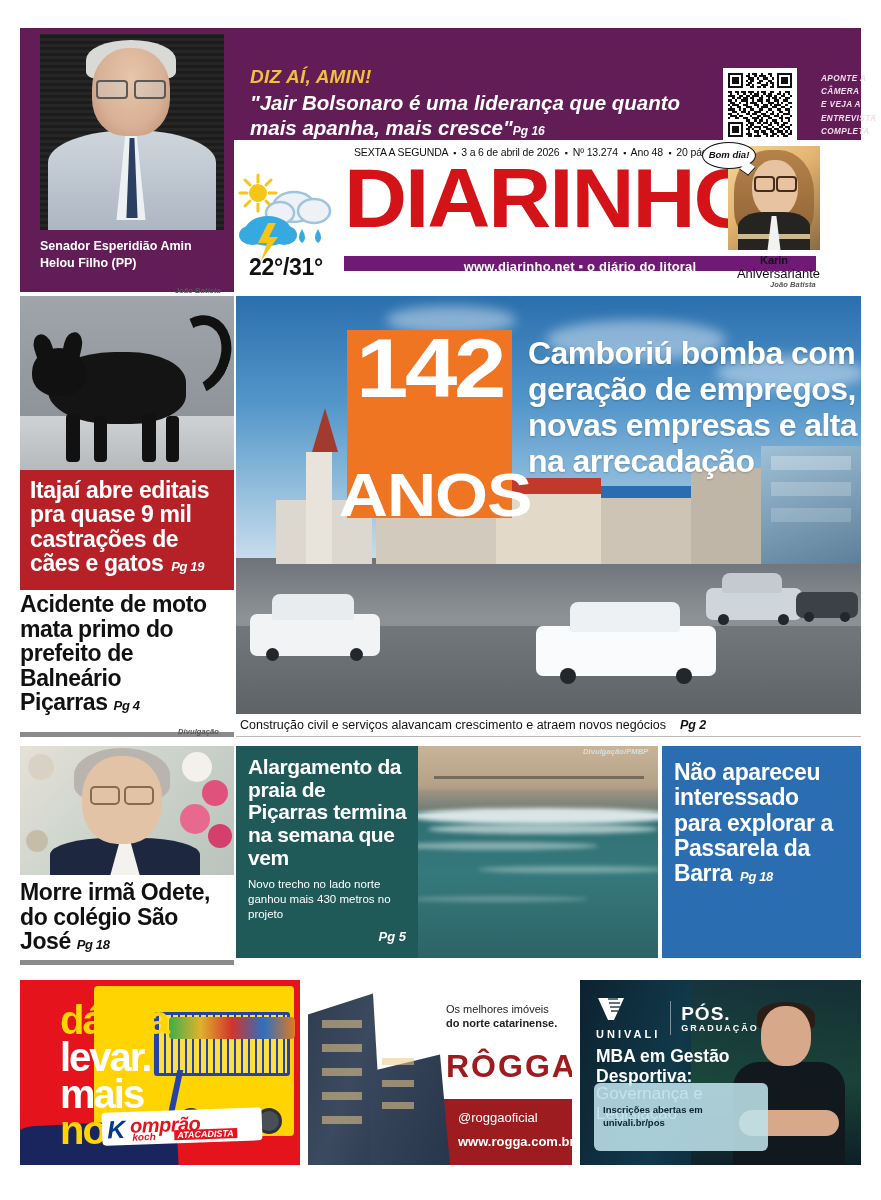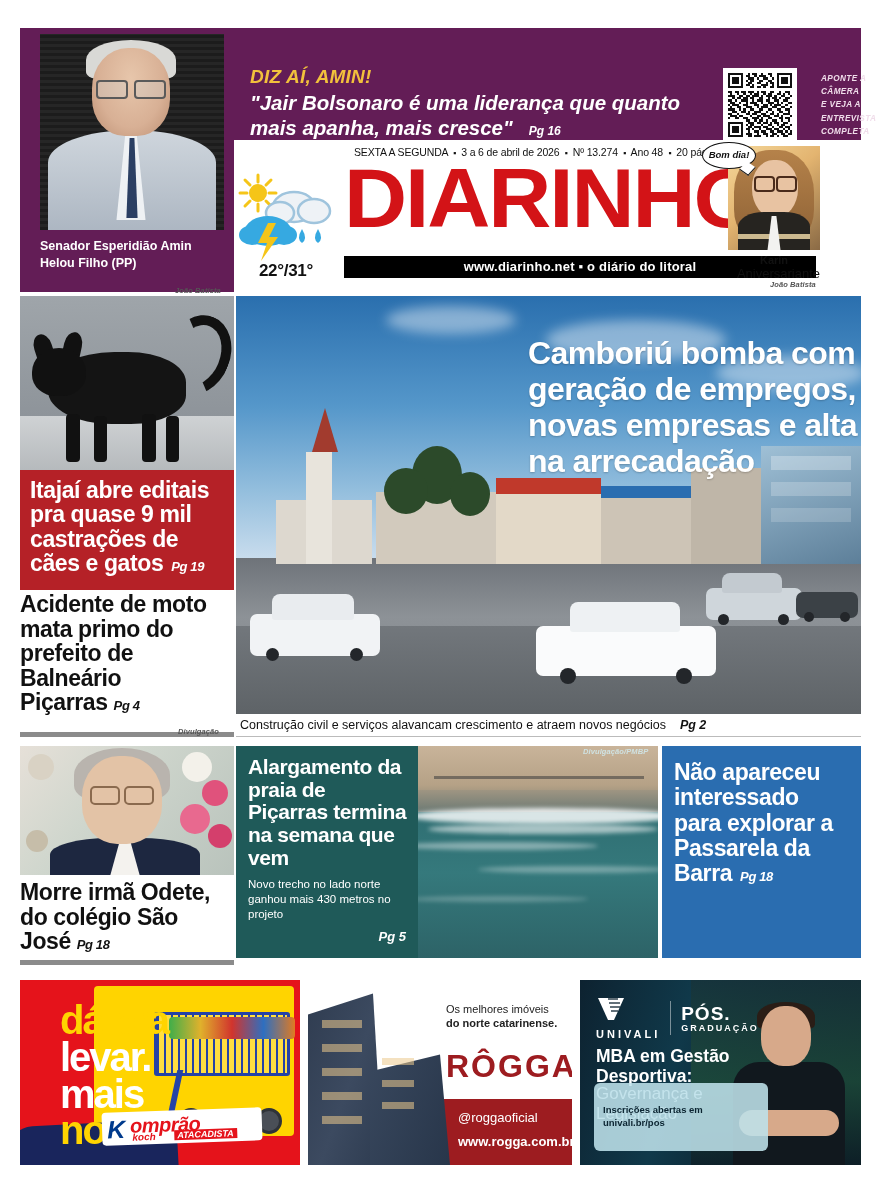--- a/index.html
+++ b/index.html
@@ -21,39 +21,39 @@
   .sp-glass:before,.sp-glass:after{content:"";position:absolute;top:0;width:28px;height:15px;border:2px solid #5a5a5a;border-radius:4px;background:rgba(200,215,225,.25);}
   .sp-glass:before{left:0}.sp-glass:after{right:0}
   .sp-body{position:absolute;left:8px;top:96px;width:168px;height:108px;background:linear-gradient(180deg,#cfd6dd 0%,#aab4c0 100%);border-radius:50% 50% 0 0 / 30% 30% 0 0;}
   .sp-shirt{position:absolute;left:58px;top:96px;width:66px;height:90px;background:#eef1f4;clip-path:polygon(42% 0,58% 0,72% 100%,28% 100%);}
   .sp-tie{position:absolute;left:84px;top:104px;width:16px;height:80px;background:#2b3f63;clip-path:polygon(35% 0,65% 0,85% 100%,15% 100%);}
   .senator-cap{position:absolute;left:40px;top:238px;width:190px;color:#fff;font-size:12.5px;font-weight:bold;line-height:1.32;}
 
   .diz{position:absolute;left:230px;top:38px;width:440px;}
   .diz-kicker{color:#f2c13c;font-size:19px;font-weight:bold;font-style:italic;letter-spacing:.2px;margin-bottom:2px;}
   .diz-quote{color:#fff;font-size:20.5px;font-weight:bold;font-style:italic;line-height:1.24;}
-  .diz-pg{color:#fff;font-size:12px;font-weight:bold;font-style:italic;margin-left:16px;}
+  .diz-pg{color:#fff;font-size:12px;font-weight:bold;font-style:italic;margin-left:0;}
 
   .qr-wrap{position:absolute;left:703px;top:40px;display:flex;align-items:center;gap:24px;}
   .qr{width:64px;height:64px;background:#fff;padding:5px;box-sizing:content-box;}
   .qr svg{display:block}
   .qr-txt{color:#f0ddea;font-size:8.2px;font-weight:bold;font-style:italic;line-height:1.62;letter-spacing:.4px;}
 
   
   .masthead{position:absolute;left:236px;top:143px;width:625px;height:148px;background:#fff;}
   .dateline{position:absolute;left:118px;top:3px;font-size:10.5px;color:#111;letter-spacing:-.15px;white-space:nowrap;font-family:"Liberation Sans Narrow","Liberation Sans",sans-serif;}
   .dateline b{font-weight:bold}
   .dateline .sep{color:#111;font-size:9px;}
   .logo{position:absolute;left:108px;top:16px;width:410px;height:78px;color:#d31317;font-size:84px;font-weight:bold;letter-spacing:-2px;line-height:78px;
     font-family:"Liberation Sans Narrow","Liberation Sans",sans-serif;transform:scaleX(1.04);transform-origin:left center;}
-  .logobar{position:absolute;left:108px;top:113px;width:472px;height:22px;background:#000000;}
+  .logobar{position:absolute;left:108px;top:113px;width:472px;height:15px;background:#701a75;}
   .logobar span{display:block;text-align:center;color:#fff;font-size:13px;font-weight:bold;line-height:22px;letter-spacing:.2px;}
 
   .weather{position:absolute;left:-8px;top:30px;width:116px;height:108px;}
-  .wx-temp{position:absolute;left:0;right:0;bottom:0;text-align:center;font-size:17px;font-weight:bold;color:#111;letter-spacing:-.3px;}
+  .wx-temp{position:absolute;left:0;right:0;bottom:0;text-align:center;font-size:23px;font-weight:bold;color:#111;letter-spacing:-.3px;}
 
   .karin{position:absolute;left:728px;top:146px;width:92px;}
   .karin-photo{position:relative;width:92px;height:104px;overflow:hidden;background:#d8b37a;}
   .kp-bg{position:absolute;inset:0;background:linear-gradient(140deg,#f5d89b 0%,#e3b470 45%,#8a6a45 100%);}
   .kp-hair{position:absolute;left:6px;top:4px;width:80px;height:96px;border-radius:44% 44% 38% 38%;background:linear-gradient(180deg,#b5824a,#8d6135);}
   .kp-face{position:absolute;left:24px;top:14px;width:46px;height:58px;border-radius:46% 46% 50% 50%;background:#e8c3a2;}
   .kp-glass{position:absolute;left:26px;top:30px;width:43px;height:13px;}
   .kp-glass:before,.kp-glass:after{content:"";position:absolute;top:0;width:17px;height:12px;border:2px solid #4a2b1b;border-radius:4px;}
   .kp-glass:before{left:0}.kp-glass:after{right:0}
   .kp-torso{position:absolute;left:10px;top:66px;width:72px;height:40px;background:#262420;border-radius:36% 36% 0 0;}
@@ -612,20 +612,24 @@
       <div class="roof" style="left:16px;top:-15px;width:60px;height:20px;background:#c3cad0;"></div>
       <div class="mp-wheel" style="left:12px;top:26px;width:11px;height:11px;"></div>
       <div class="mp-wheel" style="left:72px;top:26px;width:11px;height:11px;"></div>
     </div>
     <div class="mp-car" style="left:560px;top:296px;width:62px;height:26px;background:#3b4146;">
       <div class="mp-wheel" style="left:8px;top:20px;width:10px;height:10px;"></div>
       <div class="mp-wheel" style="left:44px;top:20px;width:10px;height:10px;"></div>
     </div>
   </div>
 
+  <div class="anos-box">
+    <div class="n">142</div>
+    <div class="w">ANOS</div>
+  </div>
   <div class="mainhl">Camboriú bomba com geração de empregos, novas empresas e alta na arrecadação</div>
 
   <div class="main-cap">
     <span>Construção civil e serviços alavancam crescimento e atraem novos negócios</span><span class="pg">Pg 2</span>
   </div>
   <div class="rule" style="left:236px;top:736px;width:625px;height:1px;background:#bbb;"></div>
 
   <div class="greenbox">
     <h3>Alargamento da praia de Piçarras termina na semana que vem</h3>
     <div class="sub">Novo trecho no lado norte ganhou mais 430 metros no projeto</div>

